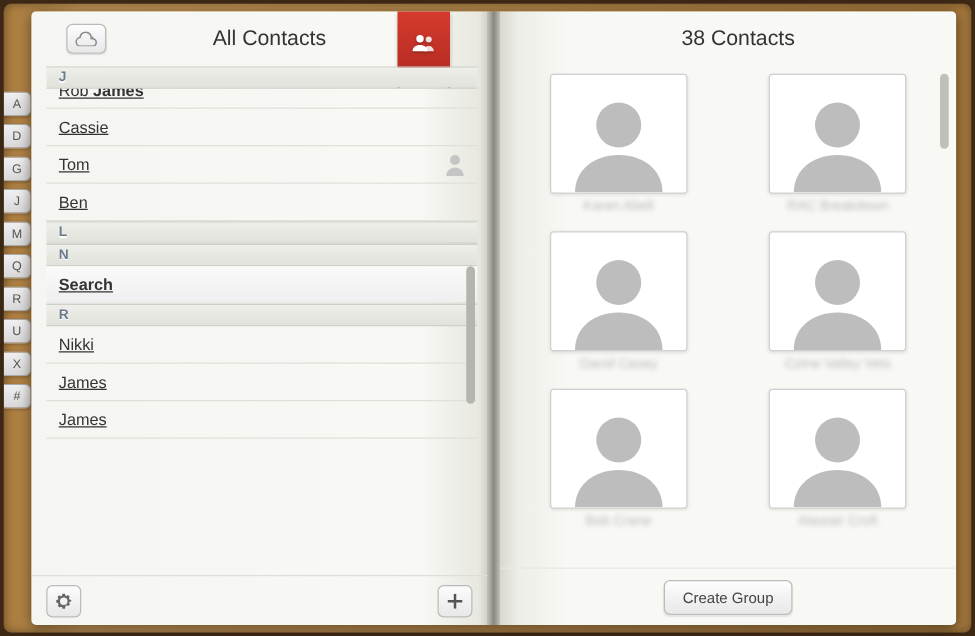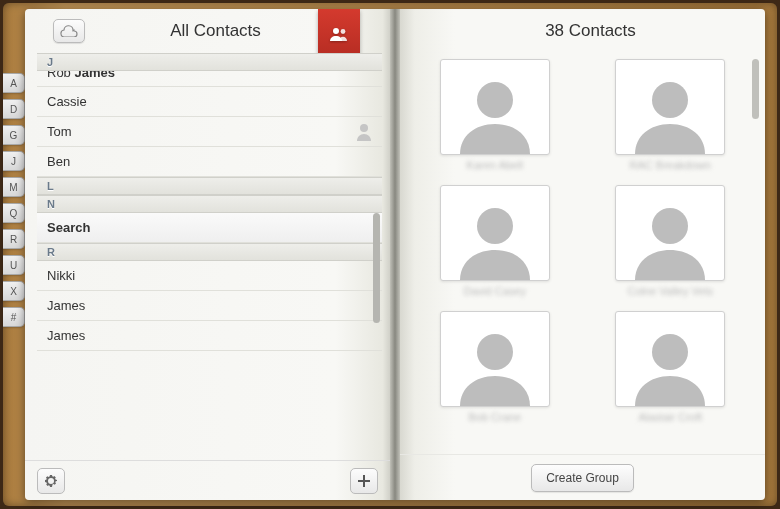--- a/index.html
+++ b/index.html
@@ -158,20 +158,21 @@
   .contact-row {
     height: 30px;
     border-bottom: 1px solid #e0e0da;
     display: flex;
     align-items: center;
     padding: 0 10px;
     font-size: 13px;
     color: #333;
     cursor: pointer;
     position: relative;
+    text-decoration: underline;
   }
   .contact-row.cut { height: 16px; border-top: none; overflow:hidden;}
   .contact-row.cut span { position: relative; top:-6px;}
   .contact-row.selected {
     background: linear-gradient(180deg,#fafafa,#efefef);
     font-weight: bold;
   }
   .me-icon {
     position: absolute;
     right: 10px;

